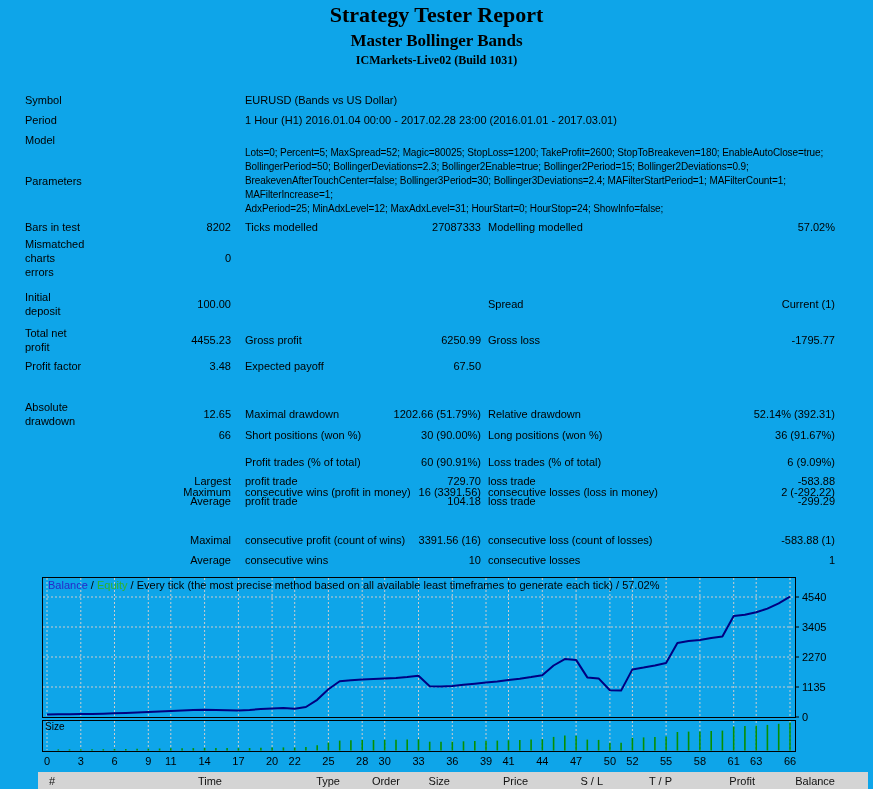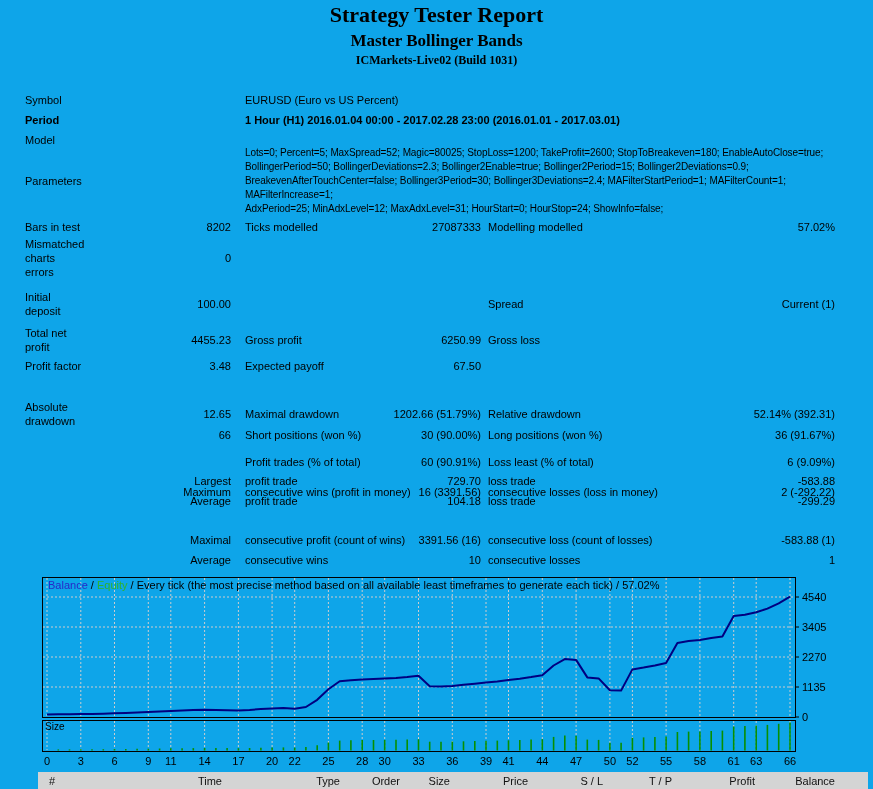--- a/index.html
+++ b/index.html
@@ -27,23 +27,23 @@
 <body>
 <div id="page">
 
   <div class="hdr" id="title">Strategy Tester Report</div>
   <div class="hdr" id="subtitle">Master Bollinger Bands</div>
   <div class="hdr" id="server">ICMarkets-Live02 (Build 1031)</div>
 
   <div id="summary">
       <div class="row" style="top: 93px; height: 14px;">
         <div class="cell c1">Symbol</div>
-        <div class="cell c3">EURUSD (Euro vs US Percent)</div>
-      </div>
-      <div class="row" style="top: 113px; height: 14px; font-weight: bold;">
+        <div class="cell c3">EURUSD (Bands vs US Dollar)</div>
+      </div>
+      <div class="row" style="top: 113px; height: 14px;">
         <div class="cell c1">Period</div>
         <div class="cell c3">1 Hour (H1) 2016.01.04 00:00 - 2017.02.28 23:00 (2016.01.01 - 2017.03.01)</div>
       </div>
       <div class="row" style="top: 133px; height: 14px;">
         <div class="cell c1">Model</div>
       </div>
       <div class="row" style="top: 152px; height: 58px;">
         <div class="cell c1">Parameters</div>
         <div class="cell c3 params">Lots=0; Percent=5; MaxSpread=52; Magic=80025; StopLoss=1200; TakeProfit=2600; StopToBreakeven=180; EnableAutoClose=true;
 BollingerPeriod=50; BollingerDeviations=2.3; Bollinger2Enable=true; Bollinger2Period=15; Bollinger2Deviations=0.9;
@@ -71,20 +71,21 @@
         <div class="cell c5">Spread</div>
         <div class="cell c6">Current (1)</div>
       </div>
       <div class="row" style="top: 326px; height: 28px;">
         <div class="cell c1">Total net
 profit</div>
         <div class="cell c2">4455.23</div>
         <div class="cell c3">Gross profit</div>
         <div class="cell c4">6250.99</div>
         <div class="cell c5">Gross loss</div>
+        <div class="cell c6">-1795.77</div>
       </div>
       <div class="row" style="top: 359px; height: 14px;">
         <div class="cell c1">Profit factor</div>
         <div class="cell c2">3.48</div>
         <div class="cell c3">Expected payoff</div>
         <div class="cell c4">67.50</div>
       </div>
       <div class="row" style="top: 400px; height: 28px; padding-left: 40px;">
         <div class="cell c1">Absolute
 drawdown</div>
@@ -97,21 +98,21 @@
       <div class="row" style="top: 421px; height: 28px;">
         <div class="cell c2">66</div>
         <div class="cell c3">Short positions (won %)</div>
         <div class="cell c4">30 (90.00%)</div>
         <div class="cell c5">Long positions (won %)</div>
         <div class="cell c6">36 (91.67%)</div>
       </div>
       <div class="row" style="top: 455px; height: 14px;">
         <div class="cell c3">Profit trades (% of total)</div>
         <div class="cell c4">60 (90.91%)</div>
-        <div class="cell c5">Loss least (% of total)</div>
+        <div class="cell c5">Loss trades (% of total)</div>
         <div class="cell c6">6 (9.09%)</div>
       </div>
       <div class="row" style="top: 474px; height: 14px;">
         <div class="cell c2">Largest</div>
         <div class="cell c3">profit trade</div>
         <div class="cell c4">729.70</div>
         <div class="cell c5">loss trade</div>
         <div class="cell c6">-583.88</div>
       </div>
       <div class="row" style="top: 494px; height: 14px;">

